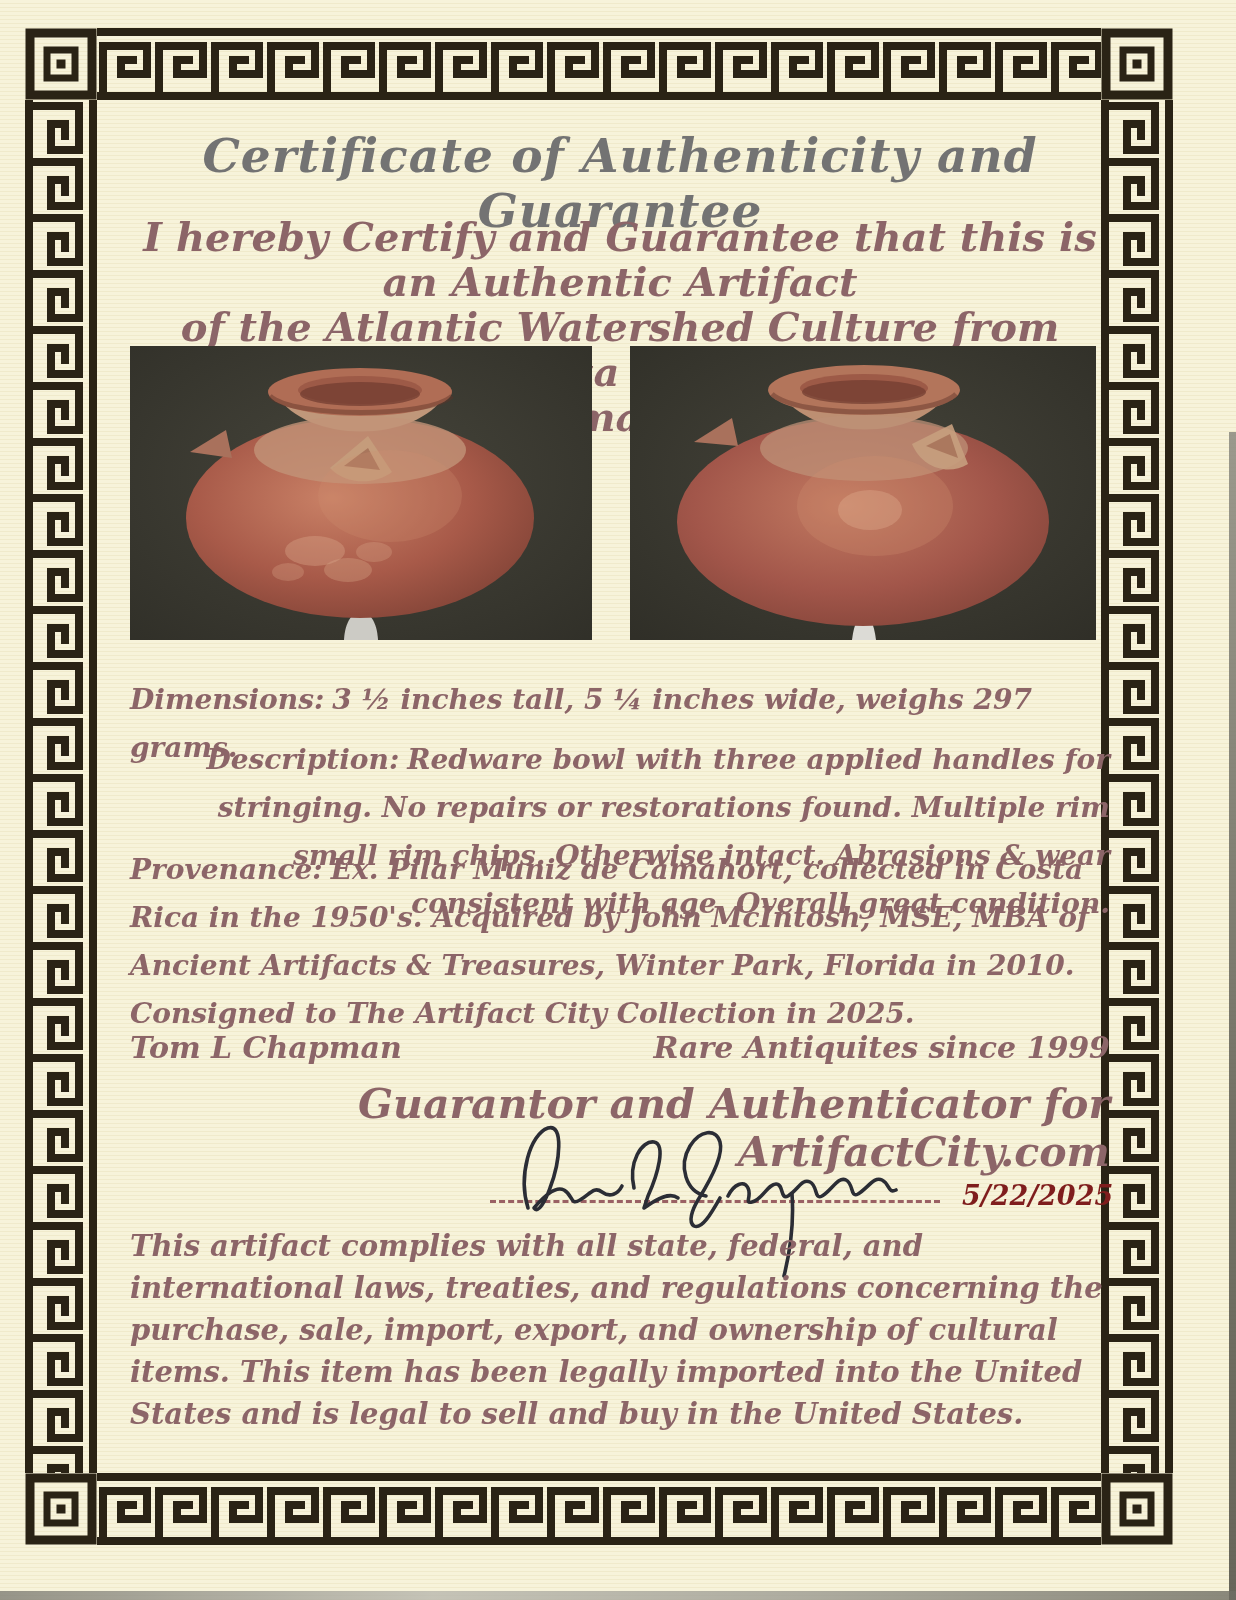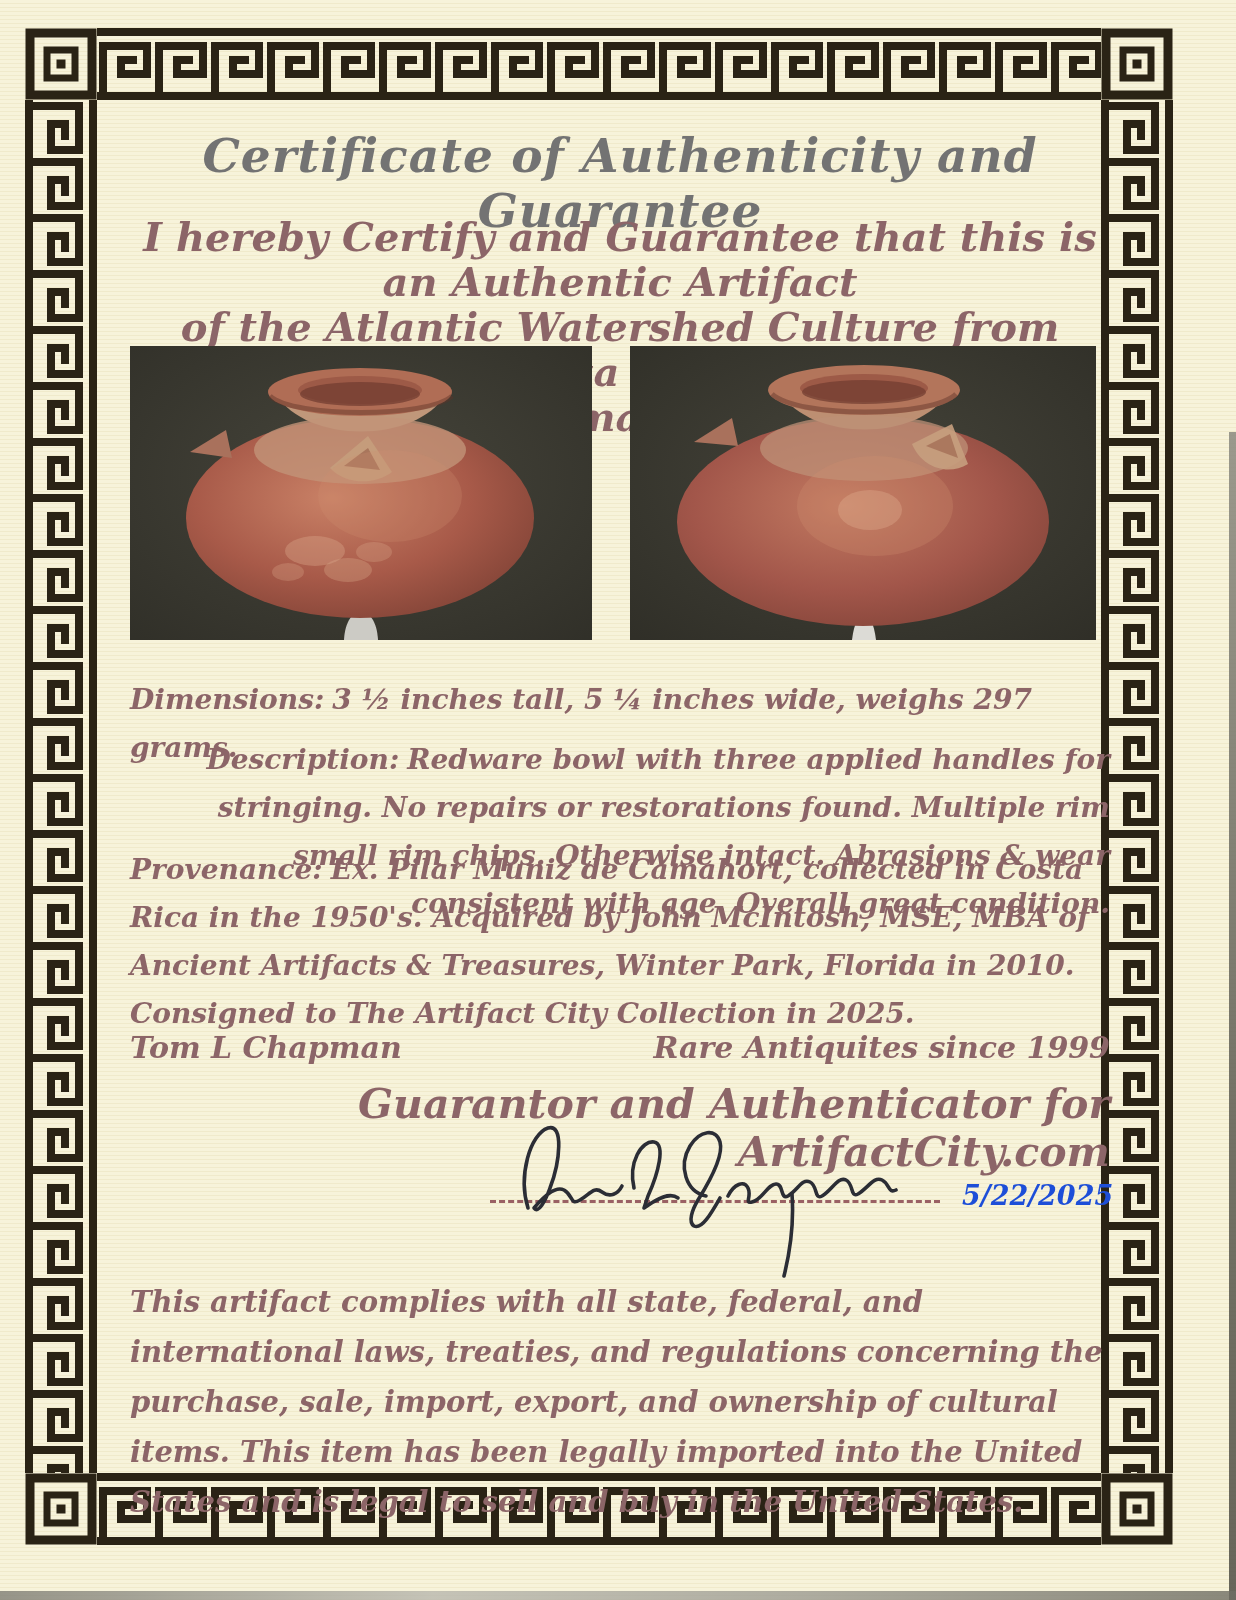--- a/index.html
+++ b/index.html
@@ -28,22 +28,22 @@
   .p-prov{top:818px;}
   .label{margin-right:8px;}
   .names-row{top:1030px;display:flex;justify-content:space-between;
     font-size:30px;font-weight:bold;font-style:italic;align-items:center;}
   .names-row span{white-space:nowrap;}
   .guarantor{top:1080px;text-align:right;font-size:41px;font-weight:bold;font-style:italic;}
   .sig-wrap{position:absolute;left:300px;top:1100px;width:560px;height:195px;}
   .sig-line{position:absolute;left:360px;top:1200px;width:450px;
     border-top:3px dashed #9a6164;}
   .sig-date{position:absolute;left:832px;top:1180px;font-size:27px;
-    font-weight:bold;font-style:italic;color:#1d4ed8;white-space:nowrap;}
-  .legal{top:1248px;font-size:29px;line-height:50px;font-style:italic;font-weight:bold;}
+    font-weight:bold;font-style:italic;color:#7f1d1d;white-space:nowrap;}
+  .legal{top:1196px;font-size:29px;line-height:42px;font-style:italic;font-weight:bold;}
   .scan-right{position:absolute;top:432px;right:0;width:7px;height:1168px;
     background:linear-gradient(#8a897f 0%,#5b5a50 60%,#4e4d44 100%);opacity:.85;}
   .scan-bottom{position:absolute;left:0;bottom:0;width:100%;height:9px;
     background:linear-gradient(90deg,#7e7d74,#b8b7ae 35%,#9b9a91 65%,#6e6d63);opacity:.8;}
 </style>
 </head>
 <body>
 
 <svg class="border-art" width="1236" height="1600" viewBox="0 0 1236 1600" aria-hidden="true">
   <defs>

